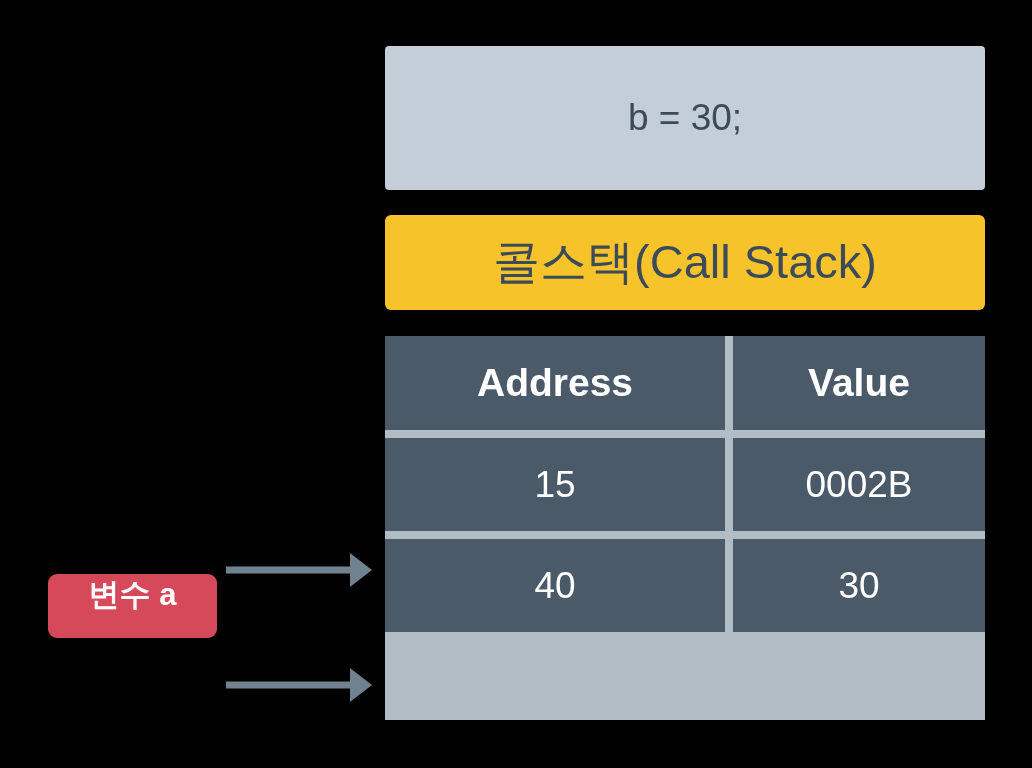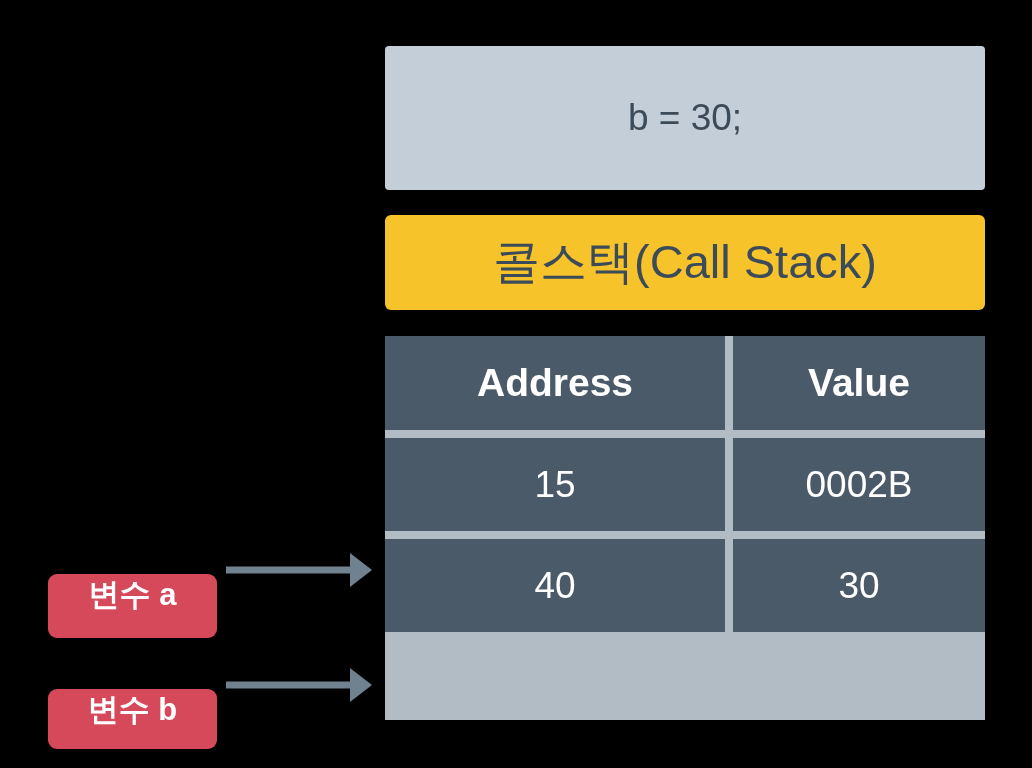--- a/index.html
+++ b/index.html
@@ -109,23 +109,20 @@
     <div class="cell">0002B</div>
     <div class="cell">40</div>
 
     <div class="cell">30</div>
   </div>
 
   <div class="var-label a">
     <span>변수 a</span>
   </div>
 
-  <div class="var-label b">
-    <span>변수 b</span>
-  </div>
 
   <svg class="arrow a" viewBox="0 0 146 36" xmlns="http://www.w3.org/2000/svg">
     <rect x="0" y="14.5" width="125" height="7"></rect>
     <polygon points="124,1 146,18 124,35"></polygon>
   </svg>
 
   <svg class="arrow b" viewBox="0 0 146 36" xmlns="http://www.w3.org/2000/svg">
     <rect x="0" y="14.5" width="125" height="7"></rect>
     <polygon points="124,1 146,18 124,35"></polygon>
   </svg>

